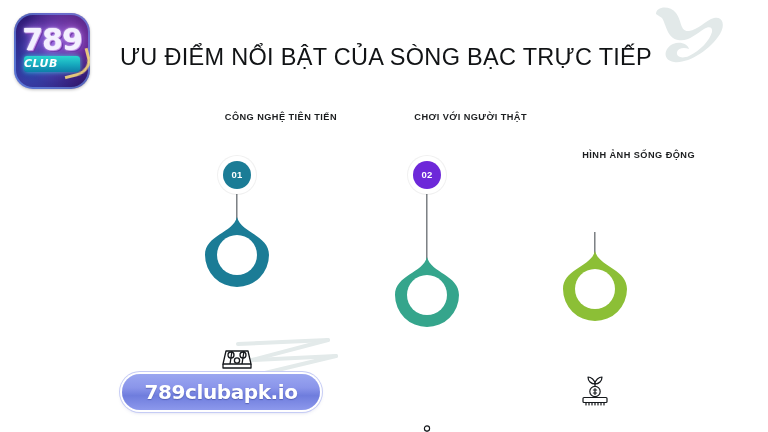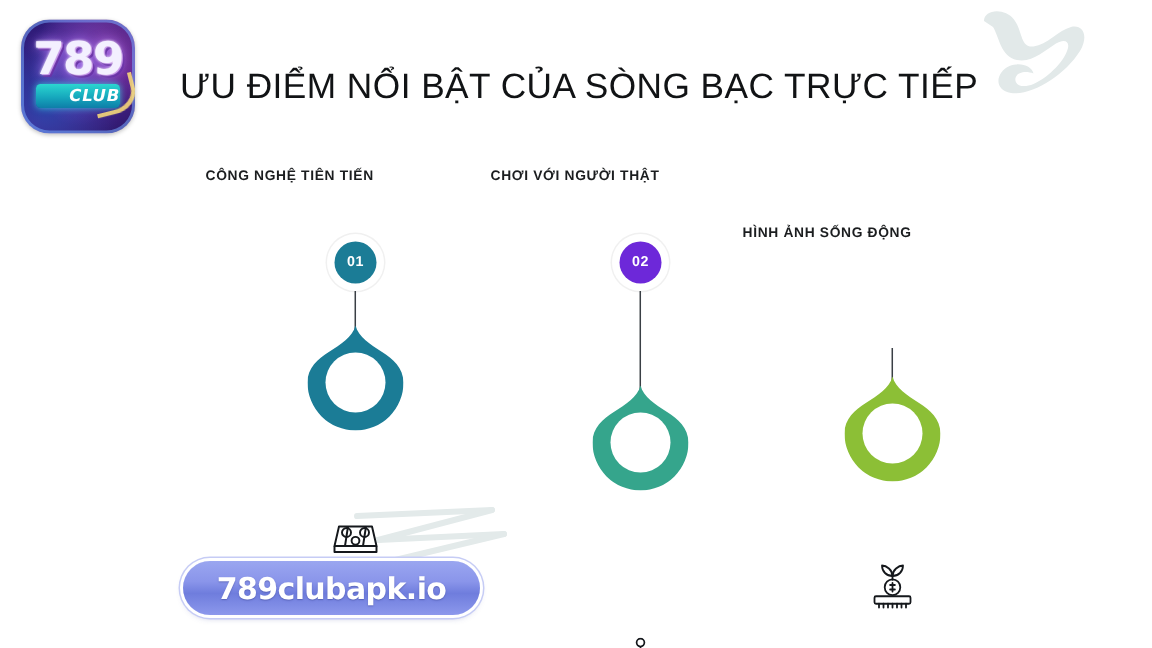--- a/index.html
+++ b/index.html
@@ -81,21 +81,21 @@
     top: 43px;
     height: 16px;
     border-radius: 3px;
     background: linear-gradient(180deg, #2bd6d0 0%, #16a8bd 55%, #0e7ea8 100%);
     color: #ffffff;
     font-family: "DejaVu Sans", sans-serif;
     font-weight: bold;
     font-style: italic;
     font-size: 11px;
     line-height: 16px;
-    text-align: right;
+    text-align: left;
     letter-spacing: .5px;
     box-shadow: 0 0 5px rgba(60,220,230,.8);
   }
   .logo-swish {
     position: absolute;
     left: 48px;
     top: 38px;
     width: 26px;
     height: 22px;
     border-right: 3px solid rgba(255,225,120,.85);
@@ -120,21 +120,21 @@
     white-space: nowrap;
   }
 
   
   .col {
     position: absolute;
     top: 112px;
     width: 200px;
   }
   .col-label {
-    text-align: left;
+    text-align: right;
     font-family: "Liberation Sans", sans-serif;
     font-size: 9.2px;
     font-weight: bold;
     letter-spacing: .45px;
     color: #1b1d1f;
     white-space: nowrap;
   }
 
   
   .badge-wrap {

